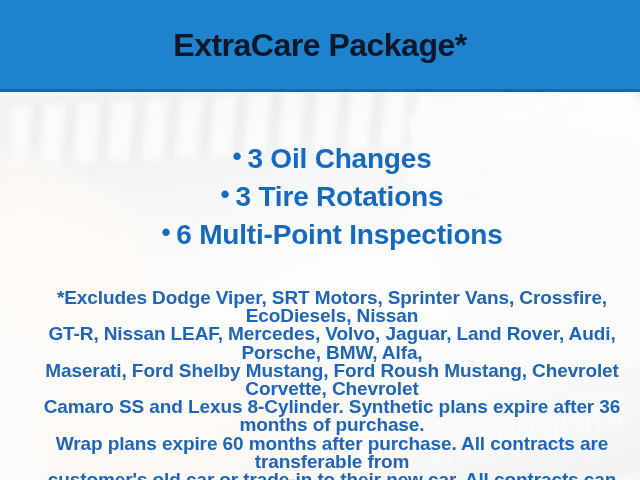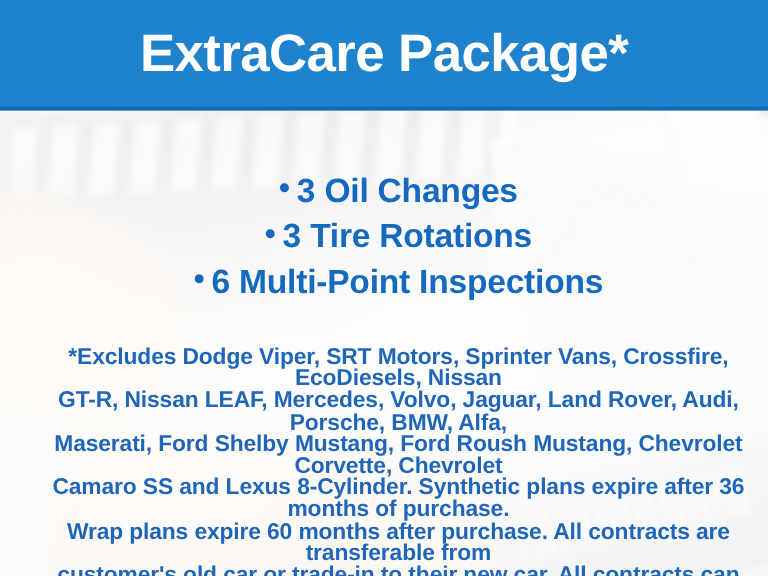--- a/index.html
+++ b/index.html
@@ -41,22 +41,22 @@
   #header-banner::after {
     content: "";
     position: absolute;
     left: 0;
     bottom: 0;
     width: 100%;
     height: 3px;
     background: #1667ab;
   }
   #header-title {
-    color: #ffffff;
-    font-size: 44px;
+    color: #0f172a;
+    font-size: 32px;
     font-weight: bold;
     letter-spacing: -0.5px;
     line-height: 1;
     margin: 0;
     text-align: center;
     white-space: nowrap;
     padding-bottom: 3px;
   }
 
   

